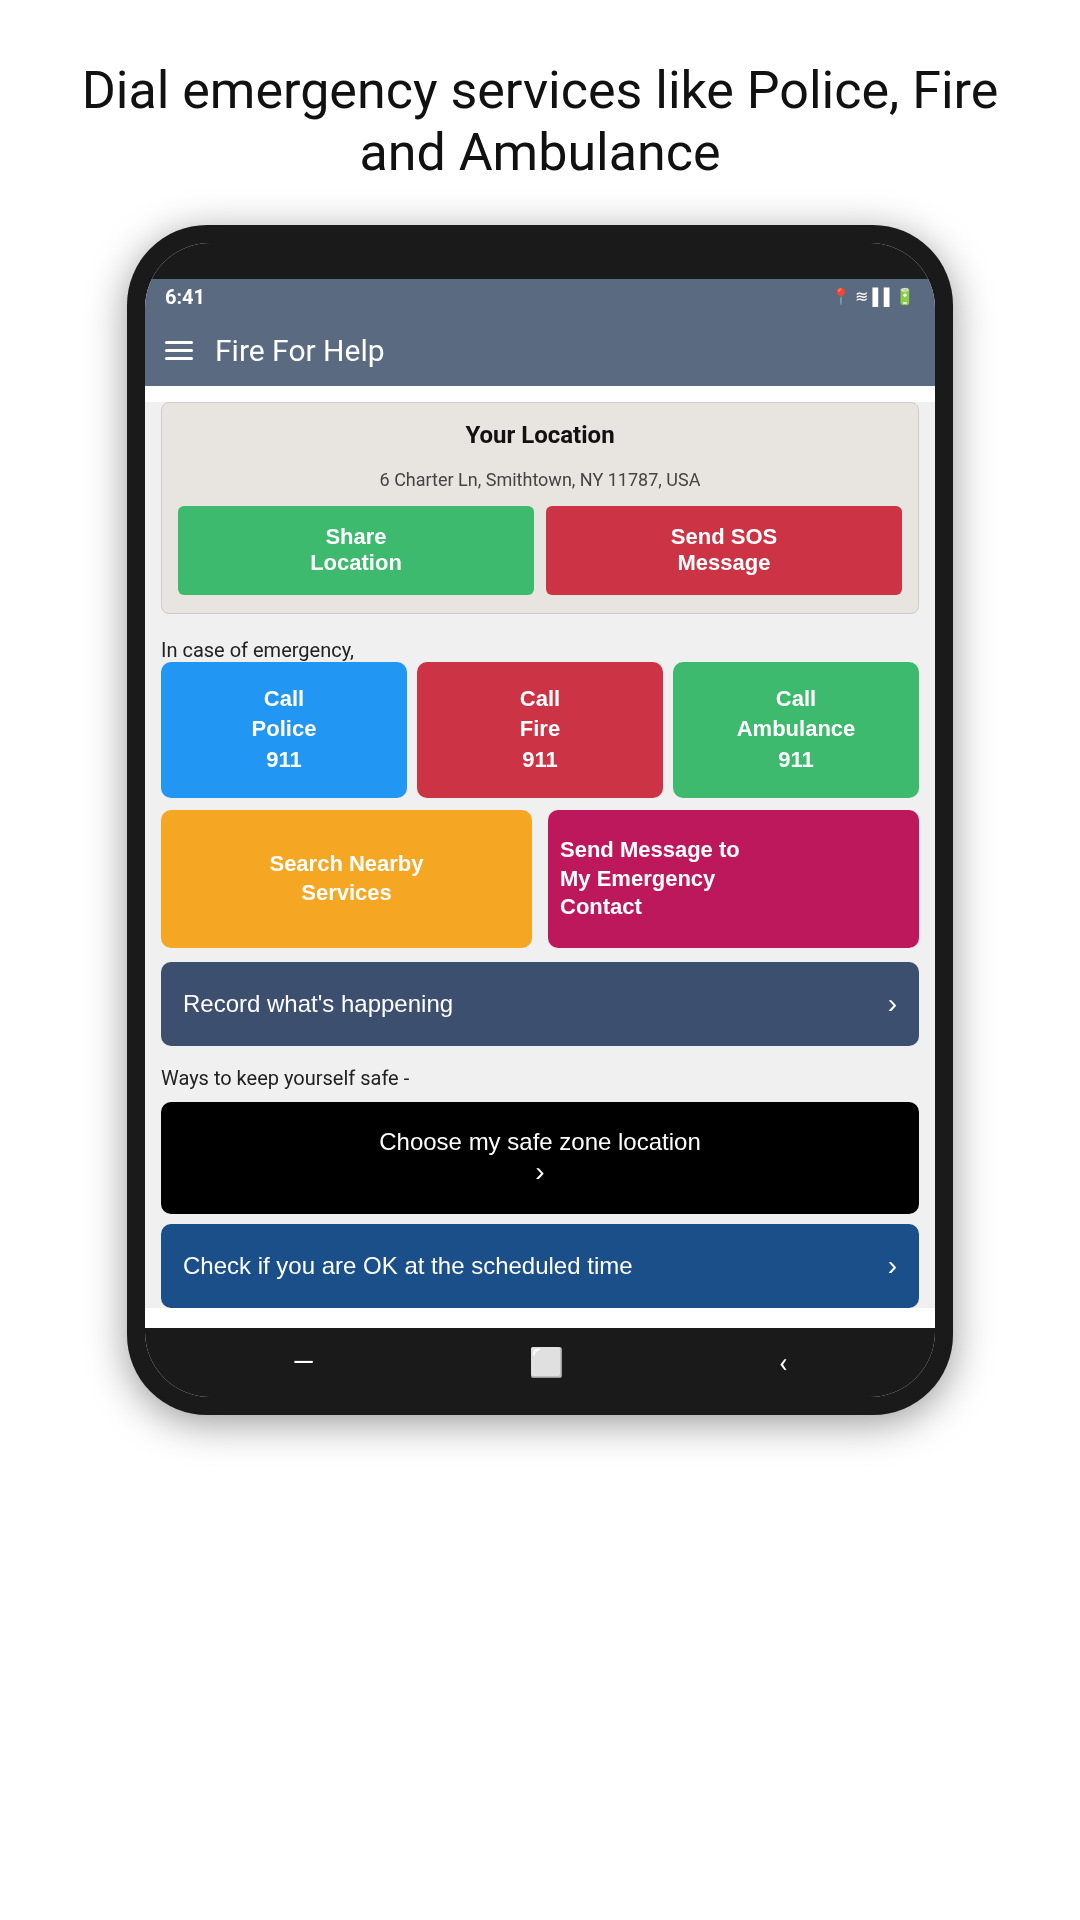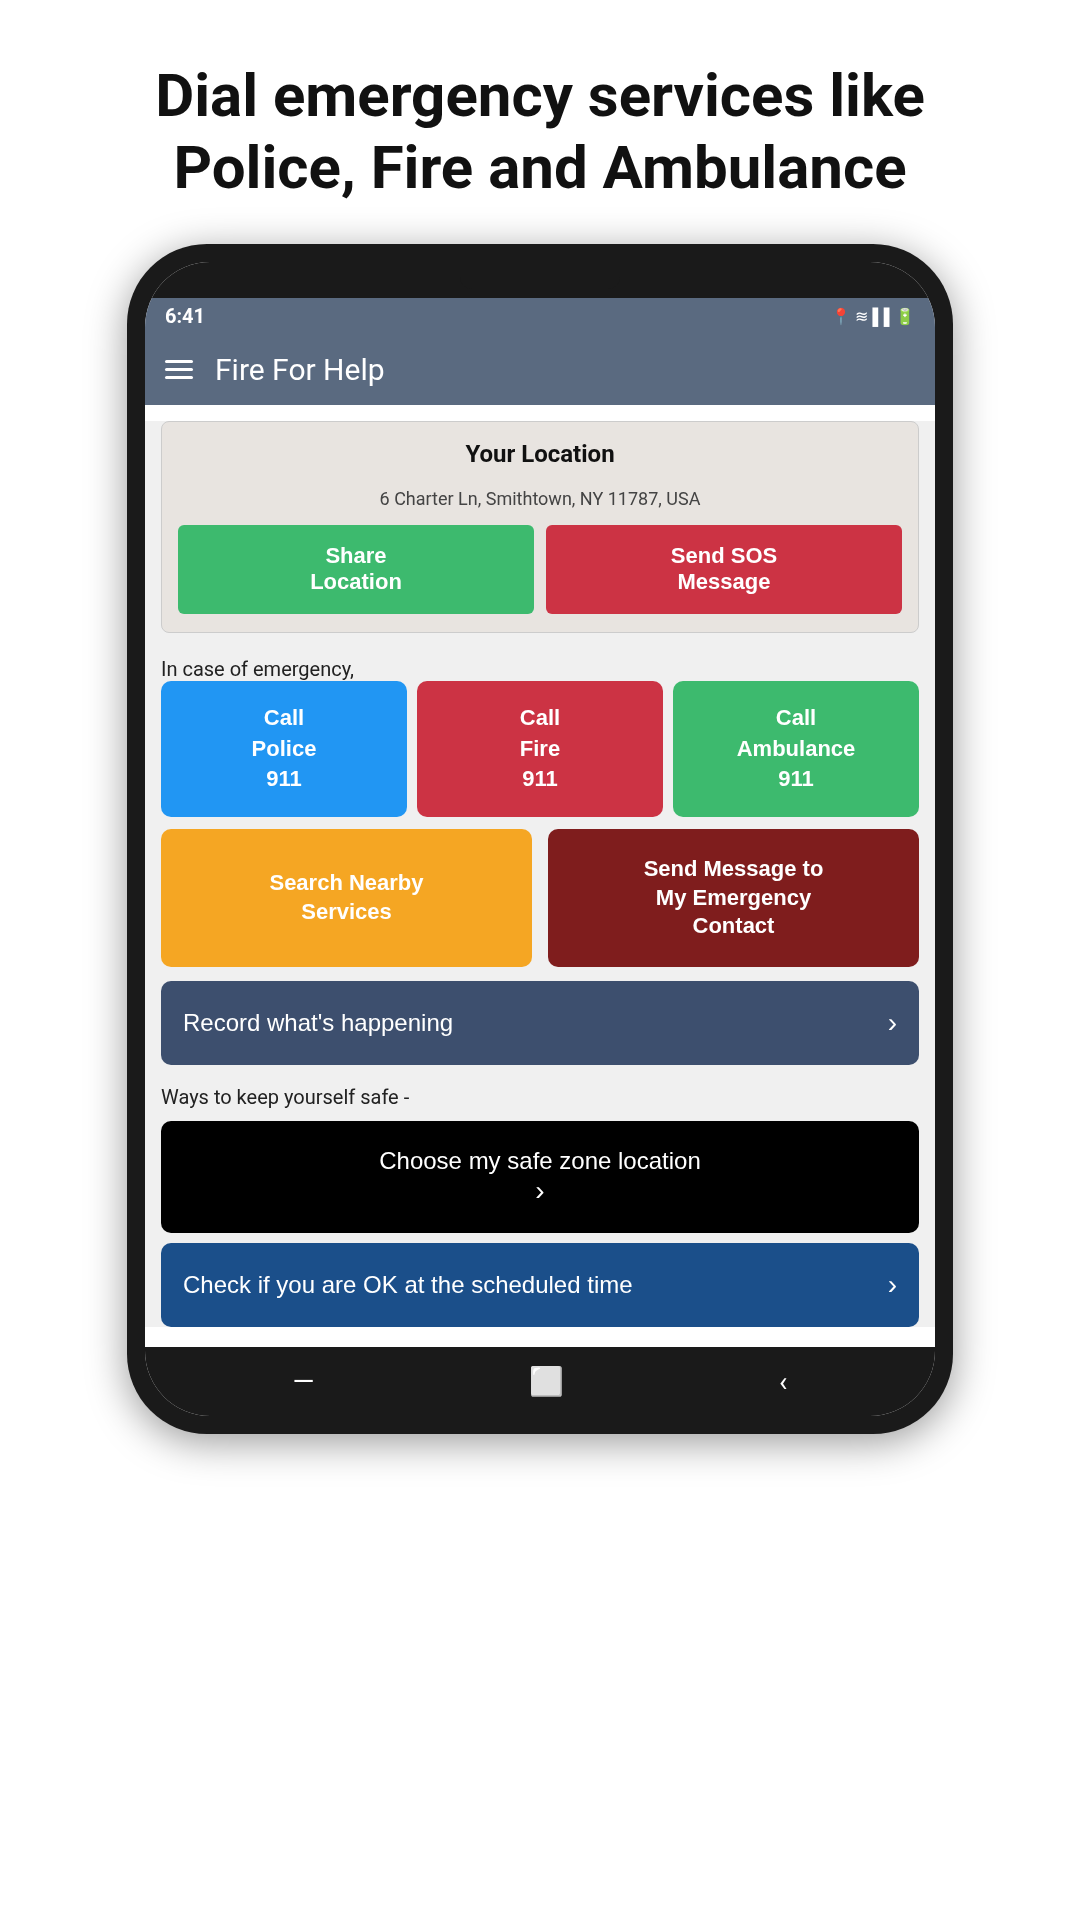--- a/index.html
+++ b/index.html
@@ -8,22 +8,22 @@
       display: flex;
       flex-direction: column;
       align-items: center;
       width: 1080px;
       min-height: 1920px;
       font-family: 'Roboto', Arial, sans-serif;
     }
 
     .page-title {
       text-align: center;
-      font-size: 60px;
-      font-weight: 700;
+      font-size: 52px;
+      font-weight: 400;
       color: #111;
       padding: 60px 80px 40px;
       line-height: 1.2;
     }
 
     .phone-outer {
       width: 826px;
       background: #1a1a1a;
       border-radius: 80px;
       padding: 18px;
@@ -224,28 +224,28 @@
       padding: 26px 12px;
       font-size: 22px;
       font-weight: 700;
       text-align: center;
       cursor: pointer;
       line-height: 1.3;
     }
 
     .btn-send-message {
       flex: 1;
-      background: #7f1d1d;
+      background: #be185d;
       color: white;
       border: none;
       border-radius: 10px;
       padding: 26px 12px;
       font-size: 22px;
       font-weight: 700;
-      text-align: center;
+      text-align: left;
       cursor: pointer;
       line-height: 1.3;
       margin-left: 6px;
     }
 
     .btn-record {
       margin: 0 16px 16px;
       background: #3d4f6e;
       color: white;
       border: none;

